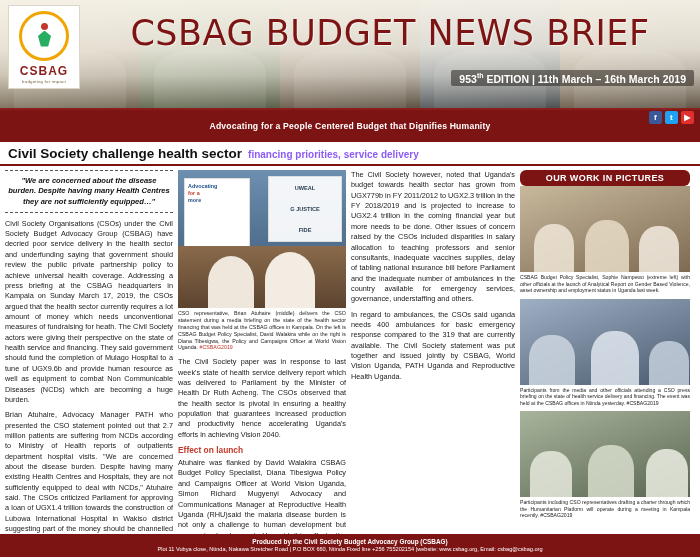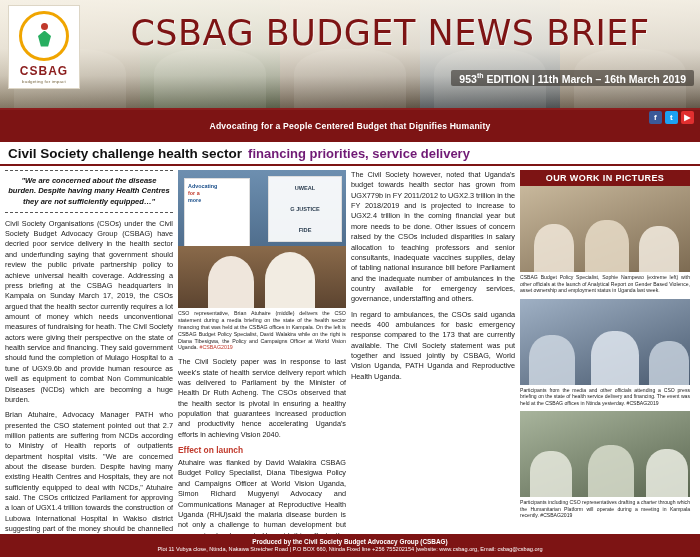--- a/index.html
+++ b/index.html
@@ -102,21 +102,21 @@
   .soc.yt { background: #e02f2f; }
 
   
   .headline-row {
     display: flex; align-items: baseline; gap: 6px;
     padding: 4px 8px 4px 8px;
     border-bottom: 2px solid #7d1414;
     height: 24px;
   }
   .headline-a { font-size: 13.5px; font-weight: bold; color: #111; }
-  .headline-b { font-size: 13px; font-weight: bold; color: #701a75; }
+  .headline-b { font-size: 10px; font-weight: bold; color: #8b5cf6; }
 
   
   .page {
     display: flex;
     height: 391px;
     padding: 4px 5px 0 5px;
     gap: 5px;
   }
   .col { }
   .col1 { width: 168px; }
@@ -173,21 +173,21 @@
   }
   .mp-people::before, .mp-people::after {
     content: ""; position: absolute; bottom: 0; border-radius: 50% 50% 0 0;
   }
   .mp-people::before { left: 18%; width: 46px; height: 52px; background: #efe6dc; }
   .mp-people::after { left: 52%; width: 50px; height: 56px; background: #f2ece2; }
 
   
   .rail-head {
     background: #7d1414; color: #fff; font-size: 9px; font-weight: bold;
-    text-align: center; padding: 3px 0; letter-spacing: .4px;
+    text-align: center; padding: 3px 0; letter-spacing: .4px; border-radius: 6px;
   }
   .rail-photo { height: 86px; }
   .rail-cap { font-size: 5.1px; line-height: 1.28; text-align: justify; color: #222; margin: 1px 0 5px 0; }
 
   .ph-a { background: linear-gradient(160deg,#c8b89c 0%, #7d6b52 100%); }
   .ph-b { background: linear-gradient(160deg,#9fb0c4 0%, #4a5b70 100%); }
   .ph-d { background: linear-gradient(160deg,#a8b49c 0%, #5a6650 100%); }
   .blob { position: absolute; bottom: 0; border-radius: 45% 45% 0 0; opacity: .85; }
 
   
@@ -267,21 +267,21 @@
       <div class="mp-people"></div>
     </div>
     <p class="caption"><span>CSO representative, Brian Atuhaire (middle) delivers the CSO statement during a media briefing on the state of the health sector financing that was held at the CSBAG offices in Kampala. On the left is CSBAG Budget Policy Specialist, David Walakira while on the right is Diana Tibesigwa, the Policy and Campaigns Officer at World Vision Uganda.</span> <span class="src">#CSBAG2019</span></p>
     <p class="body">The Civil Society paper was in response to last week's state of health service delivery report which was delivered to Parliament by the Minister of Health Dr Ruth Acheng. The CSOs observed that the health sector is pivotal in ensuring a healthy population that guarantees increased production and productivity hence accelerating Uganda's efforts in achieving Vision 2040.</p>
     <div class="subhead">Effect on launch</div>
     <p class="body">Atuhaire was flanked by David Walakira CSBAG Budget Policy Specialist, Diana Tibesigwa Policy and Campaigns Officer at World Vision Uganda, Simon Richard Mugyenyi Advocacy and Communications Manager at Reproductive Health Uganda (RHU)said the malaria disease burden is not only a challenge to human development but economic development. He said this affects the country's gross domestic product as malaria accounted for 29.5% of all out patients department attendance representing 11.6 million patients.</p>
   </div>
 
   <div class="col col3">
     <p class="body">The Civil Society however, noted that Uganda's budget towards health sector has grown from UGX779b in FY 2011/2012 to UGX2.3 trillion in the FY 2018/2019 and is projected to increase to UGX2.4 trillion in the coming financial year but more needs to be done. Other issues of concern raised by the CSOs included disparities in salary allocation to teaching professors and senior consultants, inadequate vaccines supplies, delay of tabling national insurance bill before Parliament and the inadequate number of ambulances in the country available for emergency services, governance, understaffing and others.</p>
-    <p class="body">In regard to ambulances, the CSOs said uganda needs 400 ambulances for basic emergency response compared to the 173 that are currently available. The Civil Society statement was put together and issued jointly by CSBAG, World Vision Uganda, PATH Uganda and Reproductive Health Uganda.</p>
+    <p class="body">In regard to ambulances, the CSOs said uganda needs 400 ambulances for basic emergency response compared to the 319 that are currently available. The Civil Society statement was put together and issued jointly by CSBAG, World Vision Uganda, PATH Uganda and Reproductive Health Uganda.</p>
   </div>
 
   <div class="col col4">
     <div class="rail-head">OUR WORK IN PICTURES</div>
 
     <div class="photo rail-photo ph-a">
       <div class="blob" style="left:8%;width:40px;height:48px;background:#f0e6d8;"></div>
       <div class="blob" style="left:38%;width:44px;height:52px;background:#e8dcc8;"></div>
       <div class="blob" style="left:70%;width:40px;height:46px;background:#f3ece0;"></div>
     </div>

